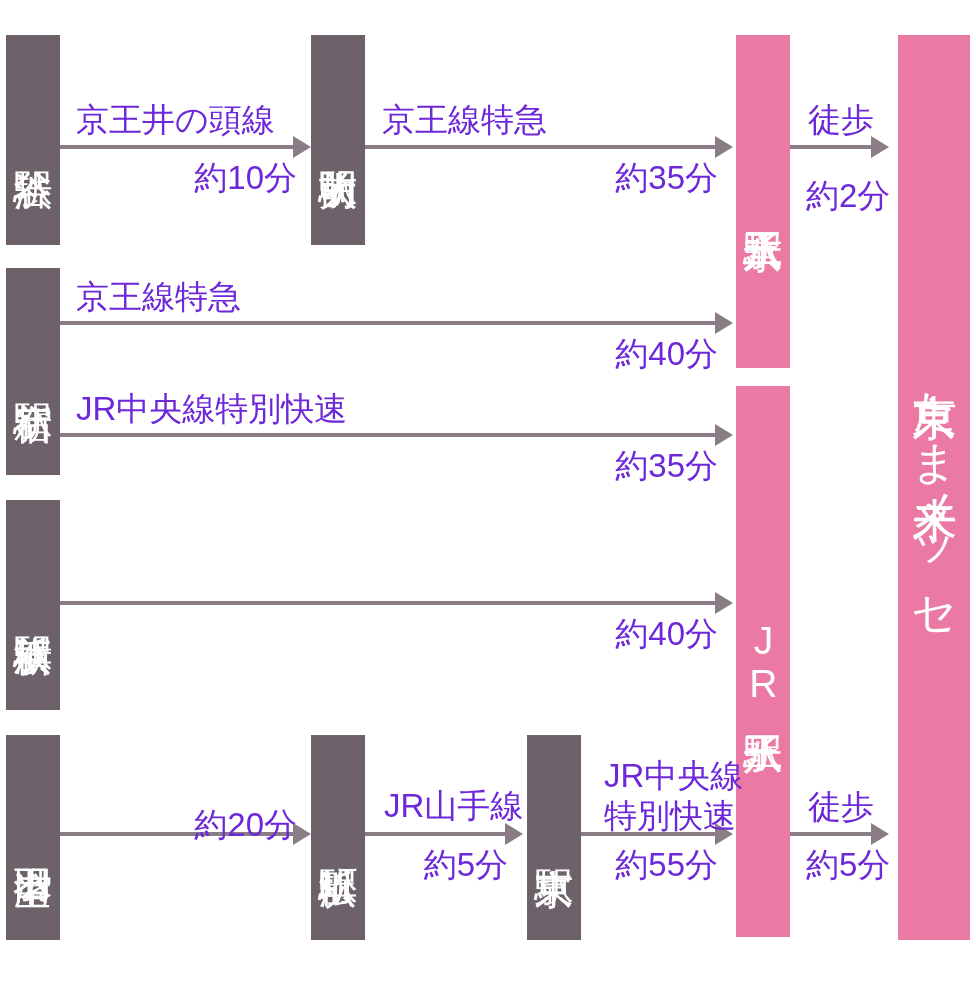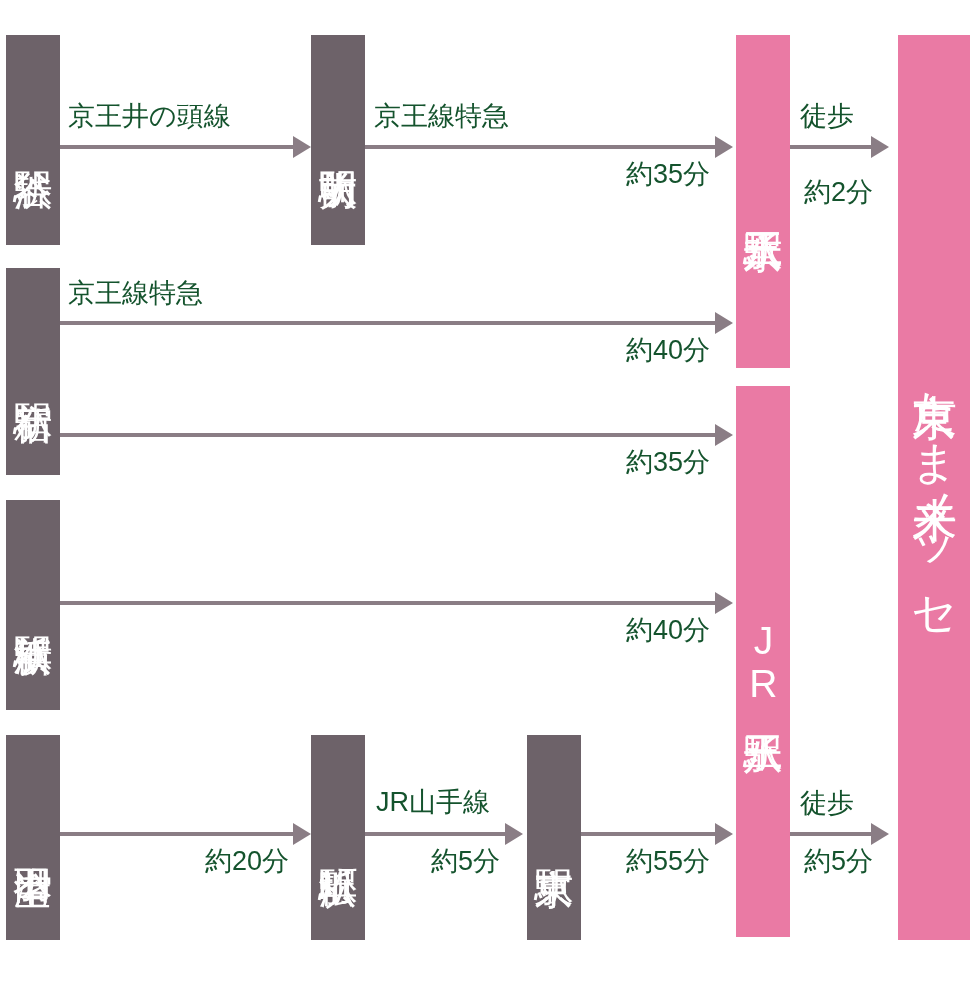--- a/index.html
+++ b/index.html
@@ -61,45 +61,47 @@
     position: absolute;
     width: 0; height: 0;
     border-top: 11px solid transparent;
     border-bottom: 11px solid transparent;
     border-left: 18px solid #8a7d85;
   }
 
   
   .lbl {
     position: absolute;
-    font-size: 27px;
+    font-size: 33px;
     line-height: 1.22;
     white-space: pre;
-    color: #14532d;
+    color: #6d28d9;
     font-weight: 400;
+    margin-left: 8px;
   }
   .lbl.route { 
     text-align: left;
   }
   .lbl.time {  
     text-align: right;
   }
 </style>
 </head>
 <body>
 
 <div id="diagram">
 
   <div class="station gray" style="left:6px; top:35px; width:54px; height:210px;">
     <span class="vlabel">渋谷駅</span>
   </div>
 
   <div class="line" style="left:60px; top:145px; width:239px;"></div>
   <div class="arrow" style="left:293px; top:136px;"></div>
   <div class="lbl route" style="left:68px; top:100px;">京王井の頭線</div>
+  <div class="lbl time" style="left:113px; top:158px; width:176px;">約10分</div>
 
   <div class="station gray" style="left:311px; top:35px; width:54px; height:210px;">
     <span class="vlabel">明大前駅</span>
   </div>
 
   <div class="line" style="left:365px; top:145px; width:355px;"></div>
   <div class="arrow" style="left:715px; top:136px;"></div>
   <div class="lbl route" style="left:374px; top:100px;">京王線特急</div>
   <div class="lbl time" style="left:534px; top:158px; width:176px;">約35分</div>
 
@@ -120,57 +122,60 @@
     <span class="vlabel">新宿駅</span>
   </div>
 
   <div class="line" style="left:60px; top:321px; width:660px;"></div>
   <div class="arrow" style="left:715px; top:312px;"></div>
   <div class="lbl route" style="left:68px; top:277px;">京王線特急</div>
   <div class="lbl time" style="left:534px; top:334px; width:176px;">約40分</div>
 
   <div class="line" style="left:60px; top:433px; width:660px;"></div>
   <div class="arrow" style="left:715px; top:424px;"></div>
+  <div class="lbl route" style="left:68px; top:389px;">JR中央線特別快速</div>
   <div class="lbl time" style="left:534px; top:446px; width:176px;">約35分</div>
 
   <div class="station pink" style="left:736px; top:386px; width:54px; height:551px;">
     <span class="vlabel">JR八王子駅</span>
   </div>
 
   <div class="station gray" style="left:6px; top:500px; width:54px; height:210px;">
     <span class="vlabel">新横浜駅</span>
   </div>
 
   <div class="line" style="left:60px; top:601px; width:660px;"></div>
   <div class="arrow" style="left:715px; top:592px;"></div>
   <div class="lbl time" style="left:534px; top:614px; width:176px;">約40分</div>
 
   <div class="station gray" style="left:6px; top:735px; width:54px; height:205px;">
     <span class="vlabel">羽田空港</span>
   </div>
 
   <div class="line" style="left:60px; top:832px; width:239px;"></div>
   <div class="arrow" style="left:293px; top:823px;"></div>
-  <div class="lbl time" style="left:113px; top:845px; width:176px;">約20分</div>
+  <div class="lbl time" style="left:113px; top:805px; width:176px;">約20分</div>
 
   <div class="station gray" style="left:311px; top:735px; width:54px; height:205px;">
     <span class="vlabel">浜松町駅</span>
   </div>
 
   <div class="line" style="left:365px; top:832px; width:145px;"></div>
   <div class="arrow" style="left:505px; top:823px;"></div>
   <div class="lbl route" style="left:376px; top:786px;">JR山手線</div>
   <div class="lbl time" style="left:386px; top:845px; width:114px;">約5分</div>
 
   <div class="station gray" style="left:527px; top:735px; width:54px; height:205px;">
     <span class="vlabel">東京駅</span>
   </div>
 
   <div class="line" style="left:581px; top:832px; width:139px;"></div>
   <div class="arrow" style="left:715px; top:823px;"></div>
+  <div class="lbl route" style="left:596px; top:756px;">JR中央線
+特別快速</div>
   <div class="lbl time" style="left:594px; top:845px; width:116px;">約55分</div>
 
   <div class="line" style="left:790px; top:832px; width:86px;"></div>
   <div class="arrow" style="left:871px; top:823px;"></div>
   <div class="lbl route" style="left:800px; top:787px;">徒歩</div>
   <div class="lbl time" style="left:798px; top:845px; width:75px;">約5分</div>
 
 </div>
 
 </body></html>

